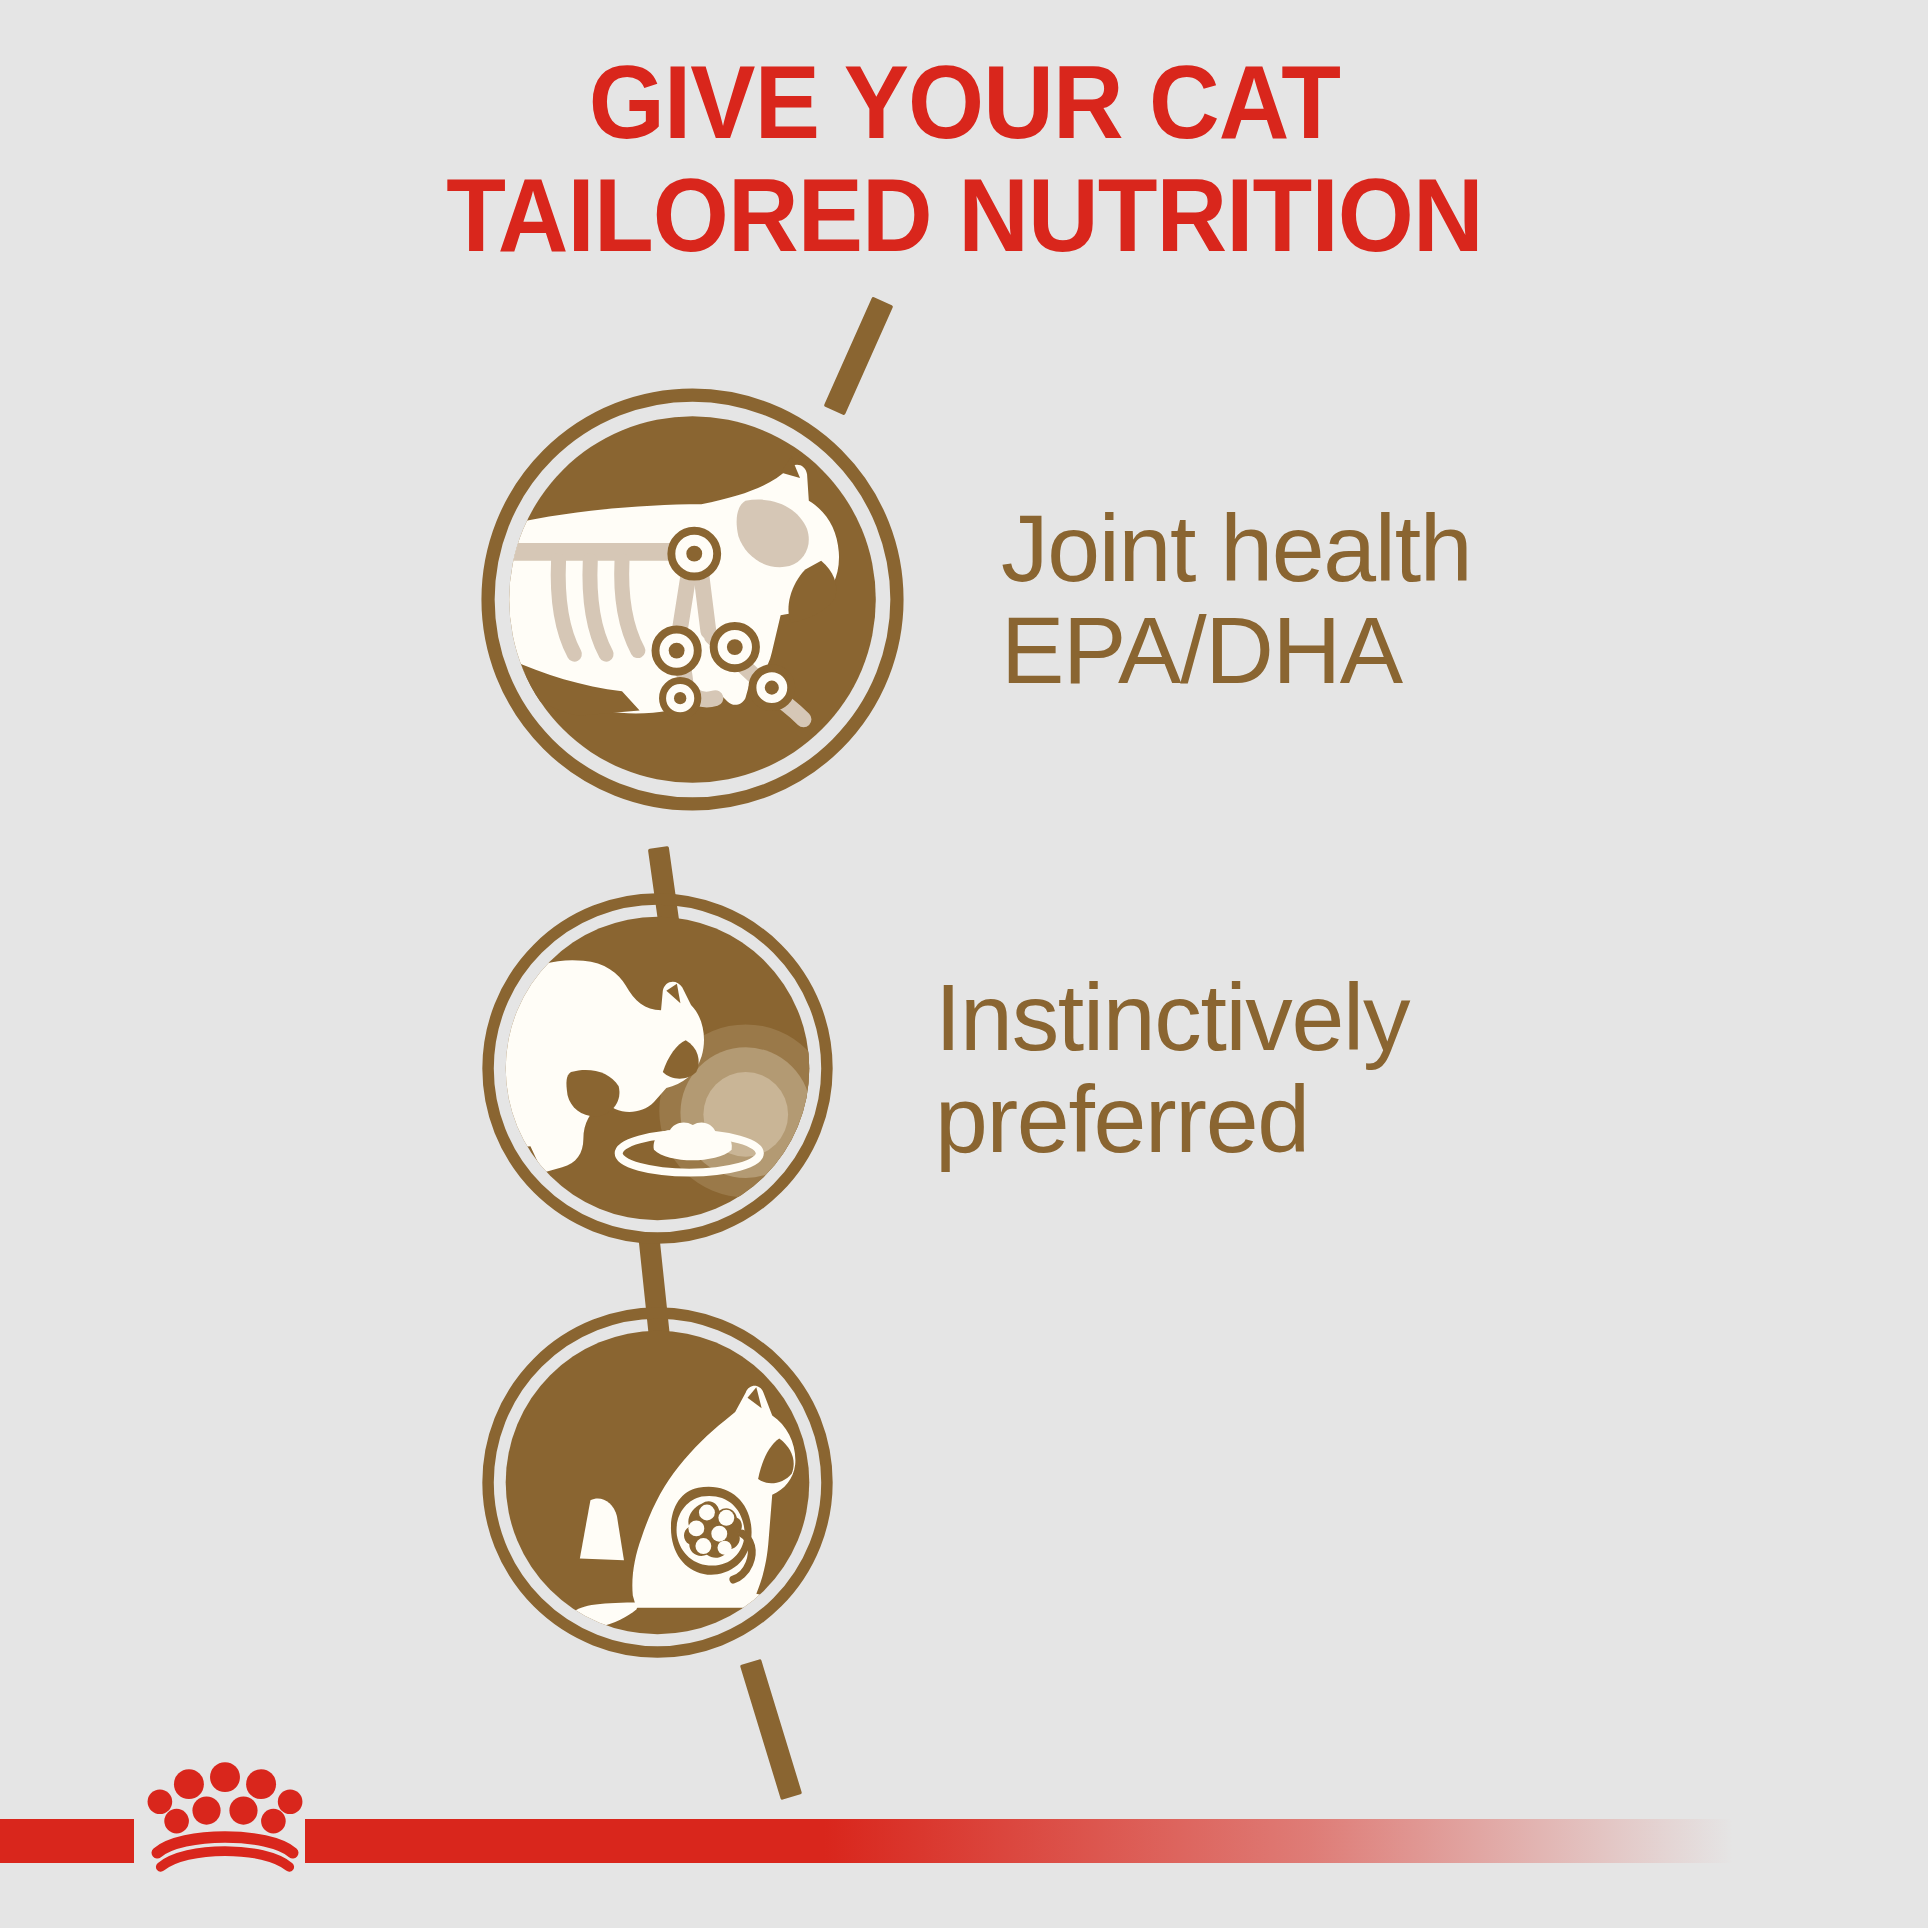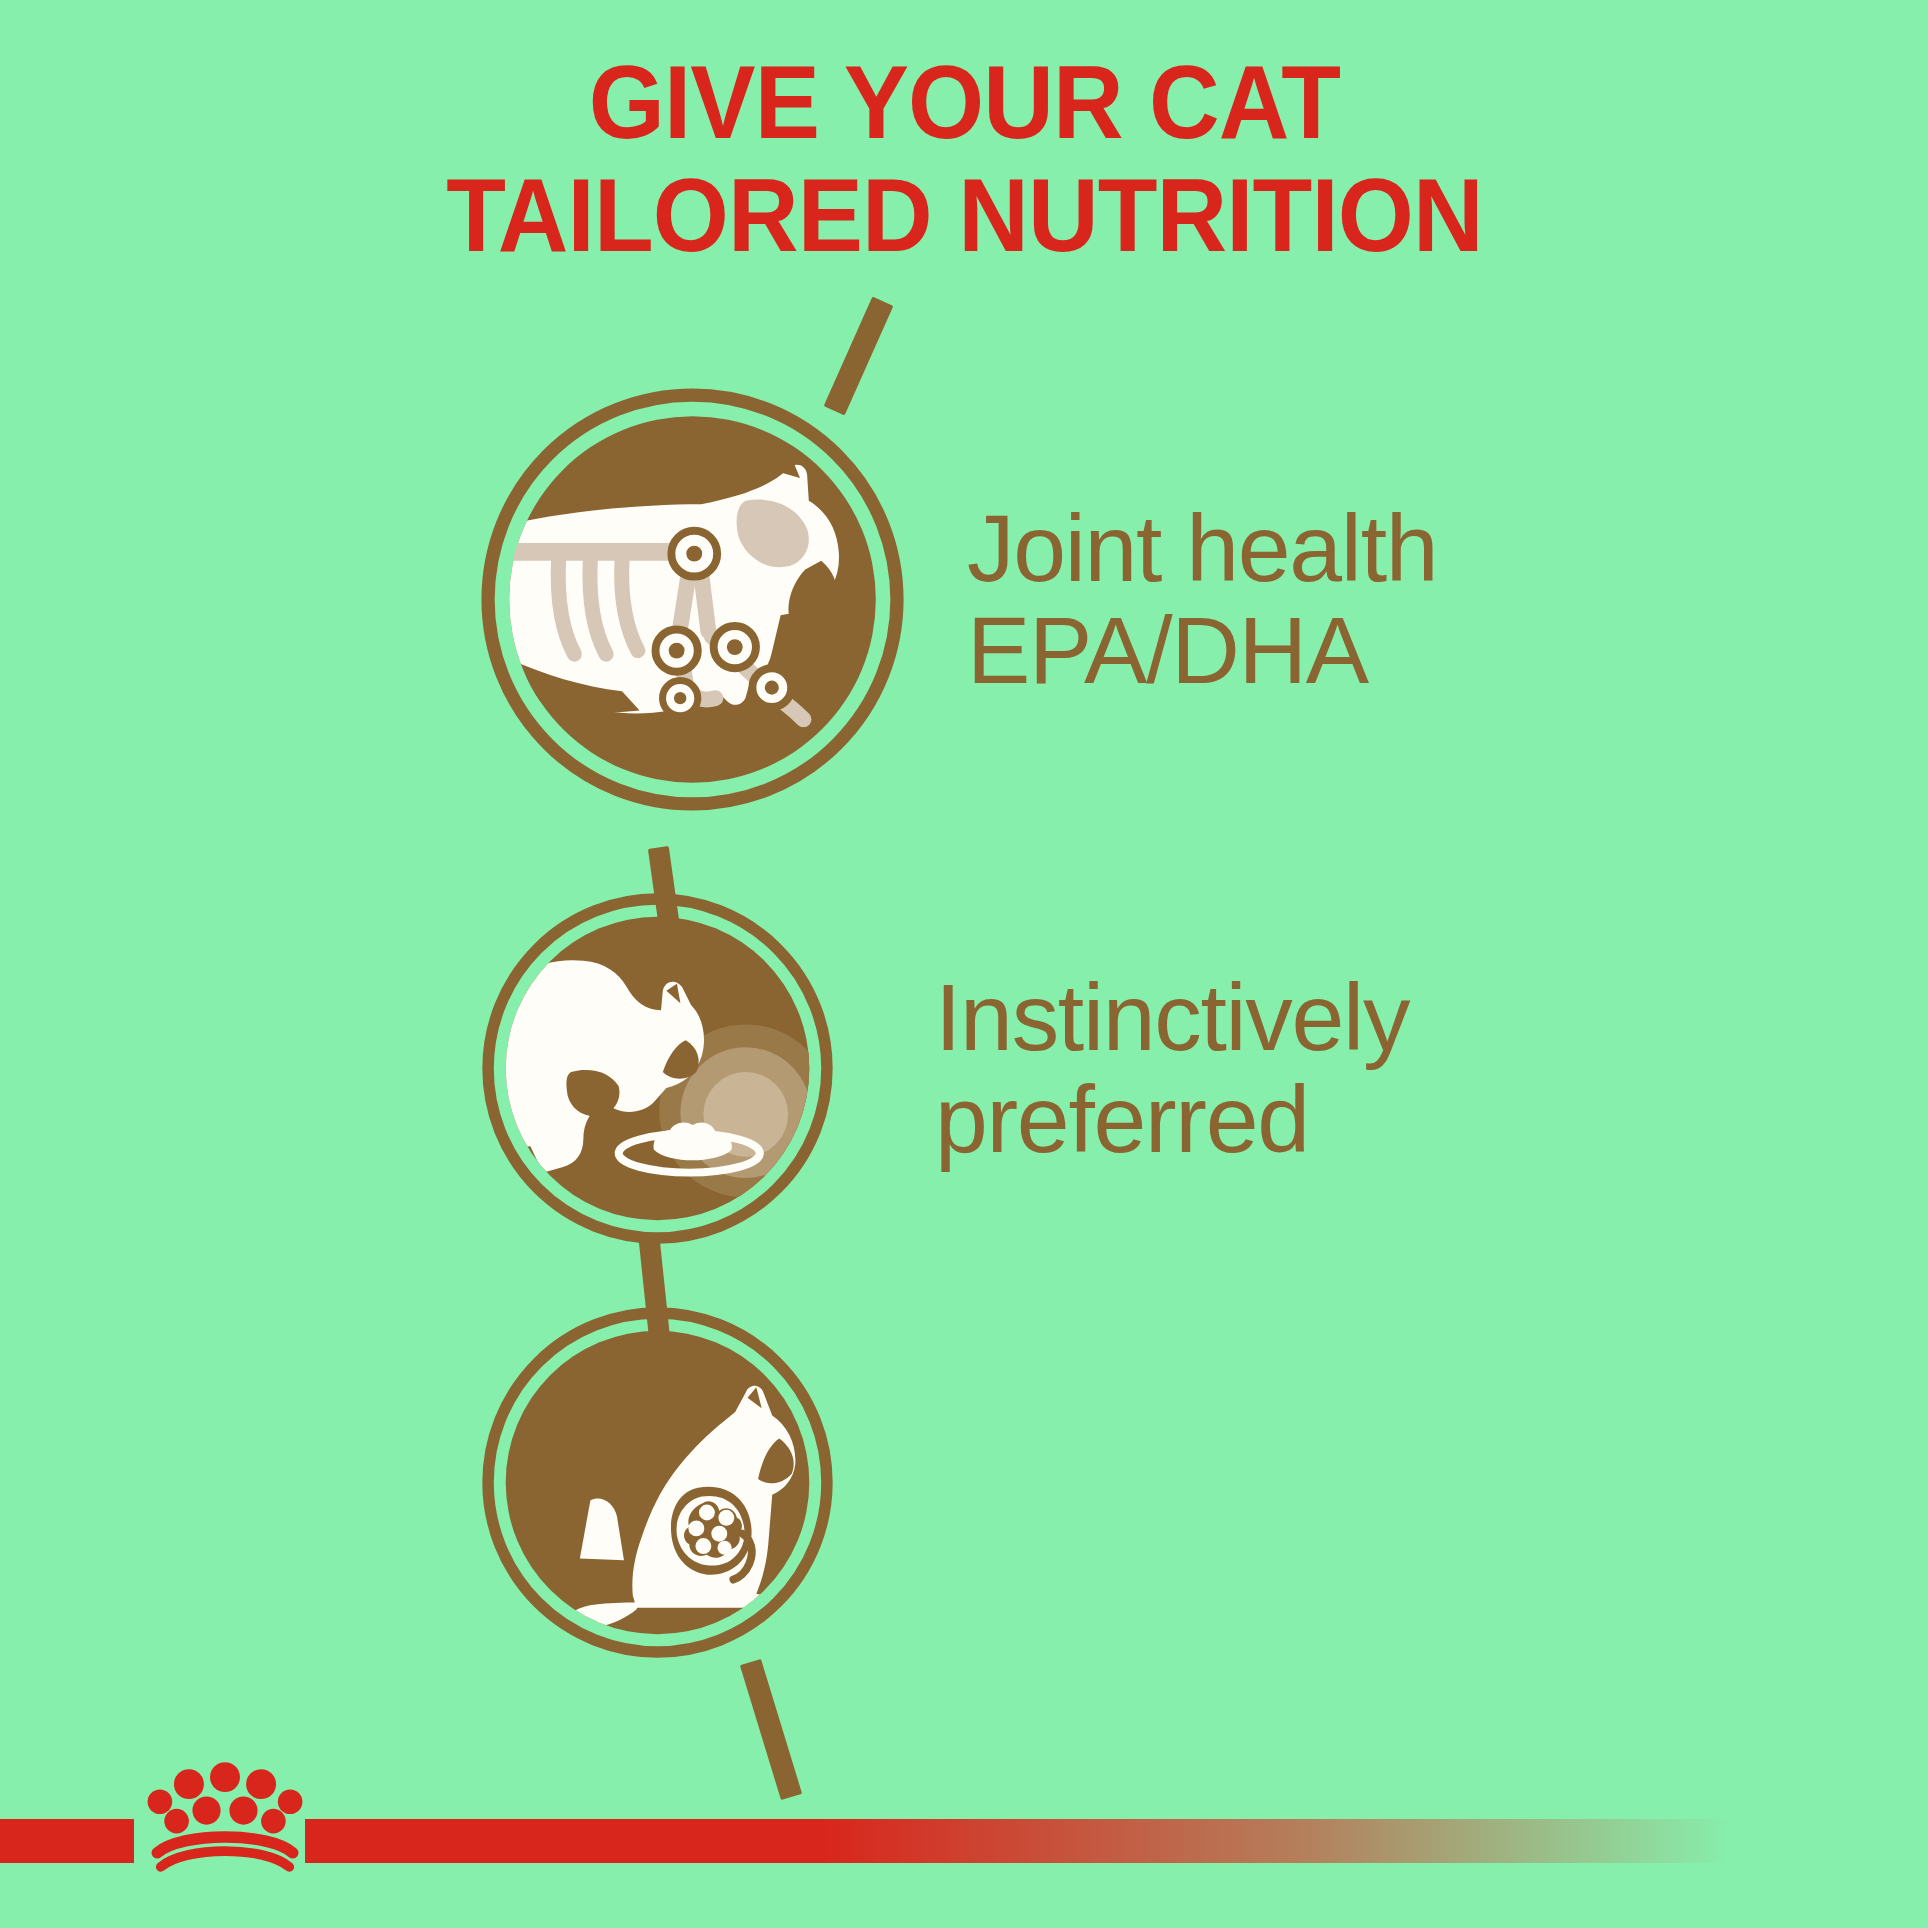--- a/index.html
+++ b/index.html
@@ -7,21 +7,21 @@
     padding: 0;
     background: #ffffff;
   }
   body {
     font-family: "Liberation Sans", sans-serif;
   }
   #poster {
     position: relative;
     width: 1929px;
     height: 1929px;
-    background: #86efac;
+    background: #e5e5e5;
     overflow: hidden;
   }
 
   
   .headline {
     position: absolute;
     top: 46px;
     left: 0;
     width: 1929px;
     text-align: center;
@@ -57,21 +57,21 @@
     letter-spacing: -1.3px;
     white-space: pre-line;
     margin-left: 0;
   }
 
   
   #row-1 { top: 388px;  left: 481px; }
   #row-2 { top: 892px; left: 481px; }
   #row-3 { top: 1306px; left: 481px; }
 
-  #row-1 .benefit-label { margin-left: 63px; }
+  #row-1 .benefit-label { margin-left: 97px; }
   #row-2 .benefit-label { margin-left: 101px; }
   #row-3 .benefit-label { margin-left: 141px; }
 
   
   .connector {
     position: absolute;
     background: #8A6531;
     border-radius: 1.8px;
   }
   #conn-top    { top: 296px;  left: 847px; width: 23px; height: 120px; transform: rotate(24deg); }

